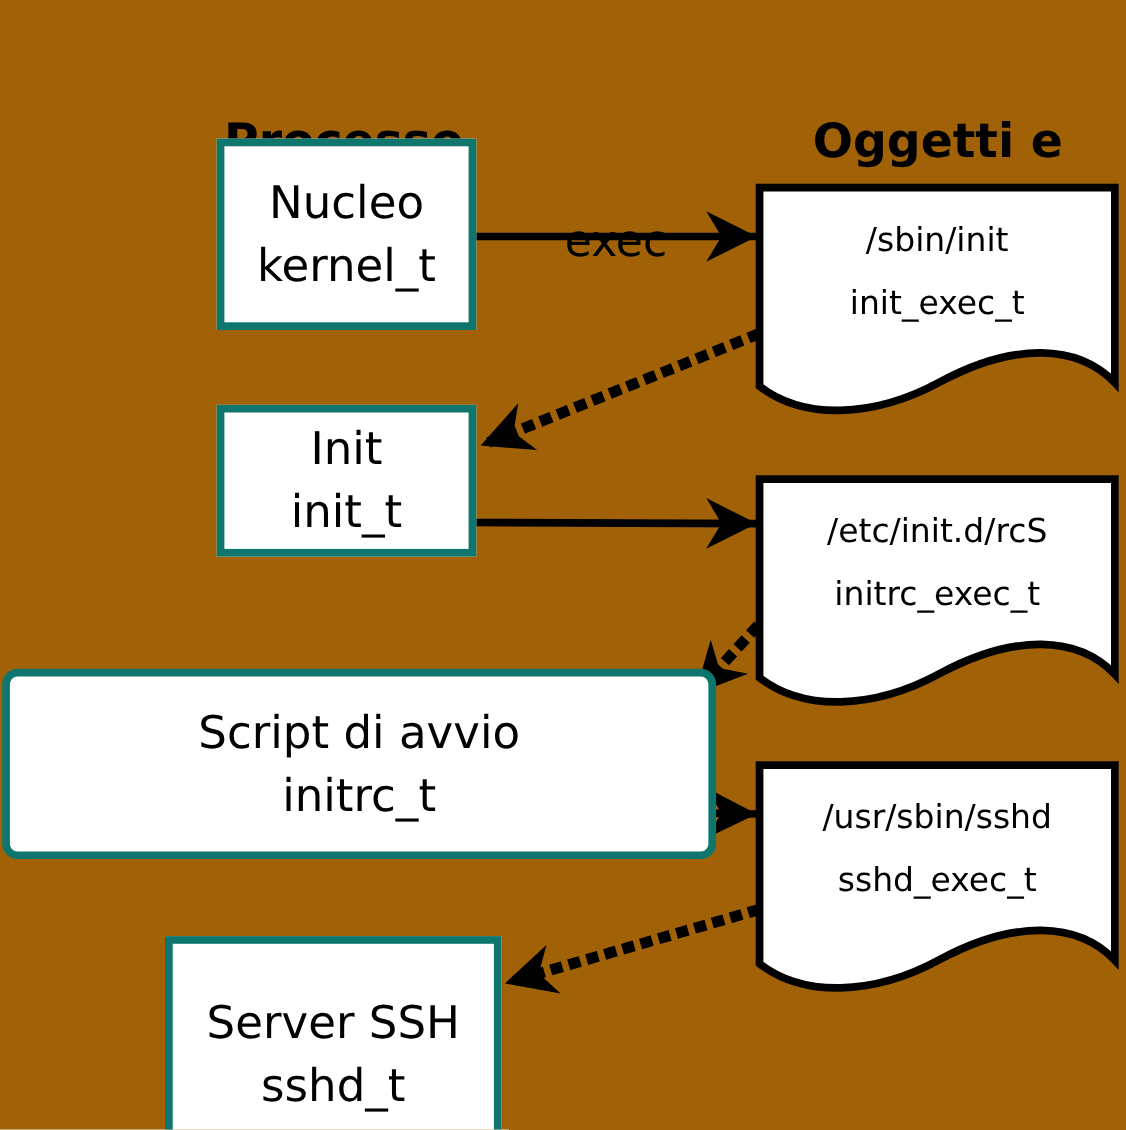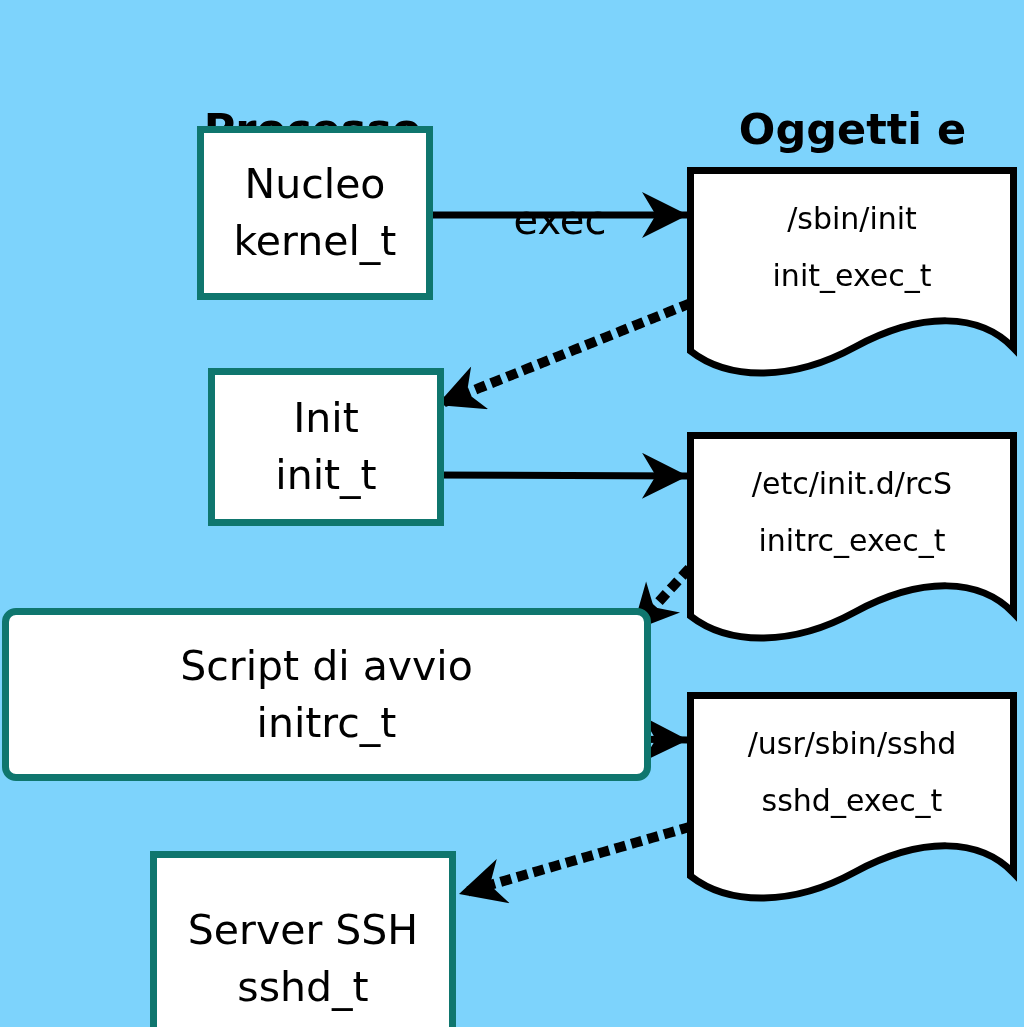--- a/index.html
+++ b/index.html
@@ -1,20 +1,20 @@
 <!DOCTYPE html>
 <html><head>
 <meta charset="utf-8">
 <style>
   html, body { margin: 0; padding: 0; background: #ffffff; }
   .canvas {
     position: relative;
     width: 1024px;
     height: 1027px;
-    background: #7dd3fc;
+    background: #a16207;
     color: #000000;
     font-family: "DejaVu Sans", "Liberation Sans", sans-serif;
     overflow: hidden;
   }
   svg.layer { position: absolute; left: 0; top: 0; }
   .doc  { fill: #ffffff; stroke: #000000; stroke-width: 7; stroke-linejoin: miter; }
   .solid-edge  { stroke: #000000; stroke-width: 7; fill: none; }
   .dotted-edge { stroke: #000000; stroke-width: 10; fill: none;
                  stroke-dasharray: 1 16; stroke-linecap: square; }
   .hdr {
@@ -48,21 +48,21 @@
   .edgelabel {
     position: absolute;
     font-size: 40px;
     line-height: 44px;
     text-align: center;
     margin-top: 48px;
   }
   #hdr-left  { left: 140px; top: 4px;  width: 345px; }
   #hdr-right { left: 680px; top: 4px;  width: 345px; }
   #box-kernel { left: 197px; top: 126px; width: 236px; height: 174px; }
-  #box-init   { left: 208px; top: 368px; width: 236px; height: 158px; }
+  #box-init   { left: 197px; top: 368px; width: 236px; height: 138px; }
   #box-initrc { left: 2px;   top: 608px; width: 649px; height: 173px; border-radius: 14px; }
   #box-sshd   { left: 150px; top: 851px; width: 306px; height: 215px; }
   #doc-label-init-exec   { left: 687px; top: 190px; }
   #doc-label-initrc-exec { left: 687px; top: 455px; }
   #doc-label-sshd-exec   { left: 687px; top: 715px; }
   #exec-label { left: 460px; top: 150px; width: 200px; }
 </style>
 </head>
 <body>
 

